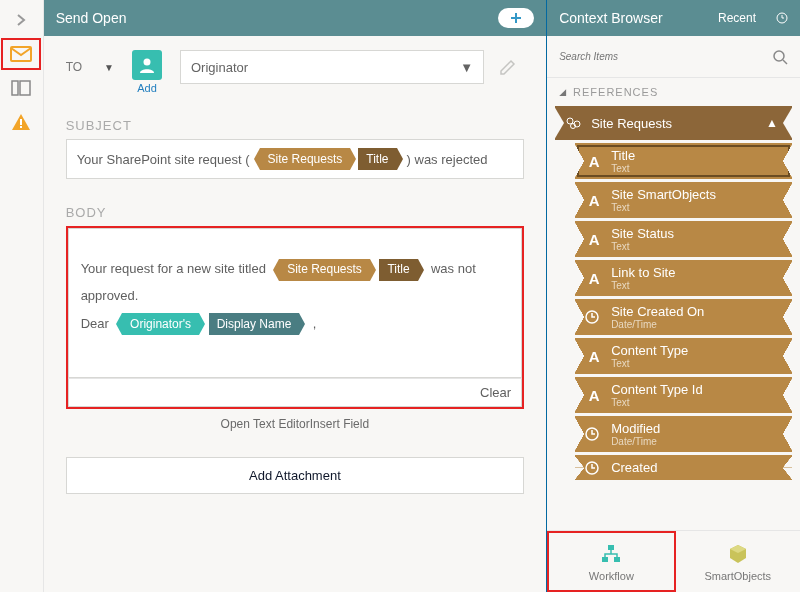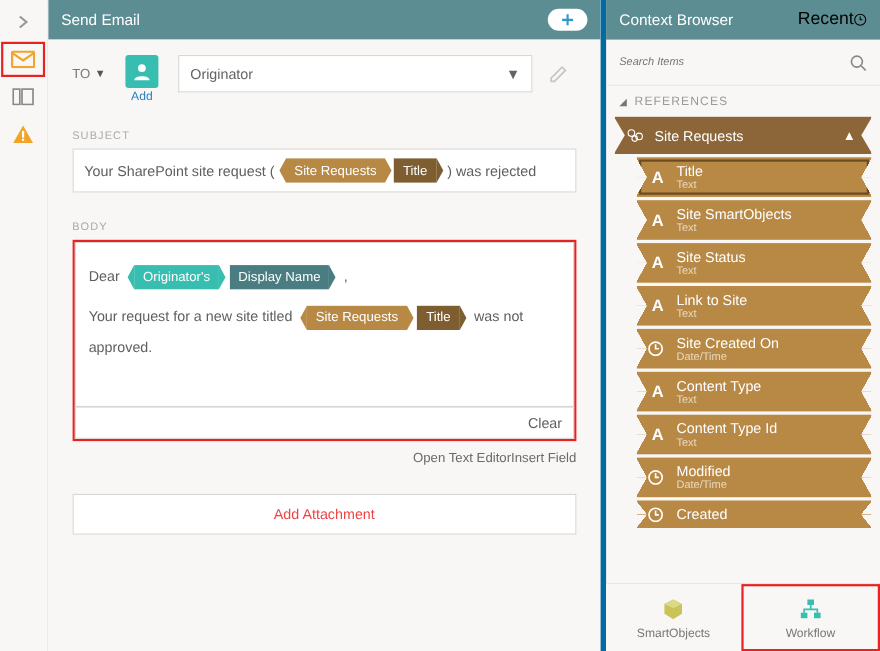--- a/index.html
+++ b/index.html
@@ -15,58 +15,58 @@
 
   svg { display:block; }
 
   
   .mid { flex: 1 1 auto; background:#fff; display:flex; flex-direction:column; min-width:0;}
   .mid-header { height:36px; background:#5b8d92; color:#fff; display:flex; align-items:center; padding:0 12px; font-size:14px; justify-content:space-between;}
   .plus-pill { width:36px; height:20px; border-radius:10px; background:#fff; display:flex; align-items:center; justify-content:center; color:#3398c7; font-weight:bold; cursor:pointer;}
   .mid-body { flex:1; overflow:auto; background:#f8f7f5; padding:14px 22px 18px 22px;}
 
   .row-to { display:flex; align-items:flex-start; gap:18px; margin-bottom:24px;}
-  .to-label { color:#777; font-size:12px; display:flex; align-items:center; gap:4px; padding-top:10px;}
+  .to-label { color:#777; font-size:12px; display:flex; align-items:center; gap:22px; padding-top:10px;}
   .to-label .caret { font-size:10px; color:#555;}
   .to-add { text-align:center;}
   .to-add .avatar { width:30px; height:30px; background:#37beb0; border-radius:3px; display:flex; align-items:center; justify-content:center;}
   .to-add .avatar svg {color:#fff;}
   .to-add .addlbl { color:#237fbf; font-size:11px; margin-top:2px; cursor:pointer;}
   .to-field { flex:1; display:flex; align-items:center;}
   .originator-box { flex:1; height:34px; border:1px solid #d7d7d4; background:#fff; display:flex; align-items:center; justify-content:space-between; padding:0 10px; color:#646464; cursor:pointer;}
   .edit-icn { width:32px; height:32px; margin-left:8px; display:flex; align-items:center; justify-content:center; color:#c5c5c2; cursor:pointer;}
 
-  .sect-label { color:#aaa; font-size:10px; letter-spacing:1px; margin-bottom:6px;}
+  .sect-label { color:#aaa; font-size:13px; letter-spacing:1px; margin-bottom:6px;}
   .subject-box { border:1px solid #d7d7d4; background:#fff; padding:8px 10px; display:flex; align-items:center; flex-wrap:wrap; gap:2px; margin-bottom:26px;}
 
   .pill { display:inline-flex; align-items:center; height:22px; font-size:12px; color:#fff; position:relative; padding:0 8px 0 8px;}
   .pill.left { background:#b88845; }
   .pill.left::after{ content:""; position:absolute; right:-6px; top:0; border-top:11px solid transparent; border-bottom:11px solid transparent; border-left:6px solid #b88845;}
   .pill.left::before{ content:""; position:absolute; left:-6px; top:0; border-top:11px solid transparent; border-bottom:11px solid transparent; border-right:6px solid #b88845;}
   .pill.right { background:#7e5d31; margin-left:6px;}
   .pill.right::after{ content:""; position:absolute; right:-6px; top:0; border-top:11px solid transparent; border-bottom:11px solid transparent; border-left:6px solid #7e5d31;}
   .pill.teal-l { background:#37beb0; }
   .pill.teal-l::after{ content:""; position:absolute; right:-6px; top:0; border-top:11px solid transparent; border-bottom:11px solid transparent; border-left:6px solid #37beb0;}
   .pill.teal-l::before{ content:""; position:absolute; left:-6px; top:0; border-top:11px solid transparent; border-bottom:11px solid transparent; border-right:6px solid #37beb0;}
   .pill.teal-r { background:#4a7d82; margin-left:6px;}
   .pill.teal-r::after{ content:""; position:absolute; right:-6px; top:0; border-top:11px solid transparent; border-bottom:11px solid transparent; border-left:6px solid #4a7d82;}
 
   .body-wrap { border:2px solid #e62222; background:#fff;}
   .body-editor { padding:16px 12px 40px 12px; border:1px solid #d7d7d4; border-top:1px solid #d7d7d4; min-height:140px; line-height:2.1;}
   .body-footer { border:1px solid #d7d7d4; border-top:1px solid #e5e5e5; text-align:right; padding:6px 10px; color:#5f5f5f; cursor:pointer;}
-  .body-links { display:flex; justify-content:flex-end; margin-top:8px; color:#6a6a6a; font-size:12px;}
+  .body-links { display:flex; justify-content:center; margin-top:8px; color:#6a6a6a; font-size:12px;}
   .body-links span { cursor:pointer;}
 
-  .attach-box { border:1px solid #d7d7d4; background:#fff; text-align:center; padding:10px; color:#ef4444; cursor:pointer; margin-top:4px;}
+  .attach-box { border:1px solid #d7d7d4; background:#fff; text-align:center; padding:10px; color:#0f172a; cursor:pointer; margin-top:4px;}
   .sect-attach { margin-top:26px;}
 
   
-  .ctx { width:268px; background:#f8f7f5; border-left:5px solid #0369a1; display:flex; flex-direction:column;}
+  .ctx { width:268px; background:#f8f7f5; border-left:1px solid #0369a1; display:flex; flex-direction:column;}
   .ctx-header { height:36px; background:#5b8d92; color:#fff; display:flex; align-items:center; justify-content:space-between; padding:0 12px; font-size:14px;}
-  .recent { color:#000000; font-size:16px; display:flex; align-items:center; gap:0; cursor:pointer;}
+  .recent { color:#ffffff; font-size:12px; display:flex; align-items:center; gap:20px; cursor:pointer;}
   .ctx-search { height:42px; display:flex; align-items:center; padding:0 12px; border-bottom:1px solid #e6e6e6; color:#aaa; font-style:italic; justify-content:space-between;}
   .ctx-search input { border:none; background:transparent; outline:none; flex:1; font-style:italic; color:#777; font-size:10px;}
   .ctx-refs-hdr { padding:8px 12px; color:#9a9a9a; font-size:11px; letter-spacing:1px; display:flex; align-items:center; gap:6px;}
   .ctx-tree { flex:1; overflow:auto; padding:0 8px 8px 8px;}
 
   .group-hdr { background:#8c6639; color:#fff; height:34px; display:flex; align-items:center; padding:0 40px 0 10px; gap:8px; position:relative; cursor:pointer; margin-bottom:3px;}
   .group-hdr::after{ content:""; position:absolute; right:-1px; top:0; border-top:17px solid transparent; border-bottom:17px solid transparent; border-right:10px solid #f8f7f5;}
   .group-hdr::before{ content:""; position:absolute; left:-1px; top:0; border-top:17px solid transparent; border-bottom:17px solid transparent; border-left:10px solid #f8f7f5;}
   .group-hdr .chev-up { position:absolute; right:14px; color:#fff; font-size:12px;}
 
@@ -113,21 +113,21 @@
       <svg width="20" height="18" viewBox="0 0 20 18">
           <path d="M10 1 L19 17 L1 17 Z" fill="currentColor"></path>
           <rect x="9" y="6" width="2" height="6" fill="#fff"></rect>
           <rect x="9" y="13" width="2" height="2" fill="#fff"></rect>
         </svg>
     </div>
   </div>
 
   <div class="mid">
     <div class="mid-header">
-      <span>Send Email</span>
+      <span>Send Open</span>
       <div class="plus-pill">
         <svg width="12" height="12" viewBox="0 0 12 12">
             <path d="M6 1 V11 M1 6 H11" stroke="currentColor" stroke-width="2"></path>
           </svg>
       </div>
     </div>
     <div class="mid-body">
 
       <div class="row-to">
         <div class="to-label">
@@ -162,35 +162,35 @@
         <span style="width:6px"></span>
         <span class="pill left">Site Requests</span>
         <span class="pill right">Title</span>
         <span style="width:6px"></span>
         <span class="txt">) was rejected</span>
       </div>
 
       <div class="sect-label">BODY</div>
       <div class="body-wrap">
         <div class="body-editor">
+          <div style="margin-top:10px">
+            <span class="txt">Your request for a new site titled</span>
+            <span style="display:inline-block;width:6px"></span>
+            <span class="pill left">Site Requests</span>
+            <span class="pill right">Title</span>
+            <span style="display:inline-block;width:6px"></span>
+            <span class="txt"> was not approved.</span>
+          </div>
           <div>
             <span class="txt">Dear</span>
             <span style="display:inline-block;width:6px"></span>
             <span class="pill teal-l">Originator's</span>
             <span class="pill teal-r">Display Name</span>
             <span style="display:inline-block;width:6px"></span>
             <span class="txt">,</span>
-          </div>
-          <div style="margin-top:10px">
-            <span class="txt">Your request for a new site titled</span>
-            <span style="display:inline-block;width:6px"></span>
-            <span class="pill left">Site Requests</span>
-            <span class="pill right">Title</span>
-            <span style="display:inline-block;width:6px"></span>
-            <span class="txt"> was not approved.</span>
           </div>
         </div>
         <div class="body-footer">Clear</div>
       </div>
       <div class="body-links">
         <span>Open Text Editor</span>
         <span>Insert Field</span>
       </div>
 
       <div class="sect-attach">
@@ -282,36 +282,36 @@
               <svg width="14" height="14" viewBox="0 0 14 14">
                 <circle cx="7" cy="7" r="6" fill="none" stroke="#fff" stroke-width="1.5"></circle>
                 <path d="M7 3V7H10" stroke="#fff" fill="none" stroke-width="1.5"></path>
               </svg>
             </span>
             <span><span class="nm">Created</span></span>
           </div>
         </div>
     </div>
     <div class="ctx-tabs">
-      <div class="tab">
-        <div class="tab-icon" style="color:#c9c35a">
-          <svg width="22" height="22" viewBox="0 0 22 22">
-              <path d="M11 2 L19 6 L19 15 L11 20 L3 15 L3 6 Z" fill="currentColor"></path>
-              <path d="M11 2 L19 6 L11 10 L3 6 Z" fill="#ddd983"></path>
-            </svg>
-        </div>
-        <span>SmartObjects</span>
-      </div>
       <div class="tab hl">
         <div class="tab-icon" style="color:#37beb0">
           <svg width="22" height="20" viewBox="0 0 22 20">
               <rect x="8" y="1" width="6" height="5" fill="currentColor"></rect>
               <rect x="2" y="13" width="6" height="5" fill="currentColor"></rect>
               <rect x="14" y="13" width="6" height="5" fill="currentColor"></rect>
               <path d="M11 6 V10 M5 13 V10 H17 V13" fill="none" stroke="currentColor" stroke-width="1.5"></path>
             </svg>
         </div>
         <span>Workflow</span>
       </div>
+      <div class="tab">
+        <div class="tab-icon" style="color:#c9c35a">
+          <svg width="22" height="22" viewBox="0 0 22 22">
+              <path d="M11 2 L19 6 L19 15 L11 20 L3 15 L3 6 Z" fill="currentColor"></path>
+              <path d="M11 2 L19 6 L11 10 L3 6 Z" fill="#ddd983"></path>
+            </svg>
+        </div>
+        <span>SmartObjects</span>
+      </div>
     </div>
   </div>
 
 </div>
 
 </body></html>

